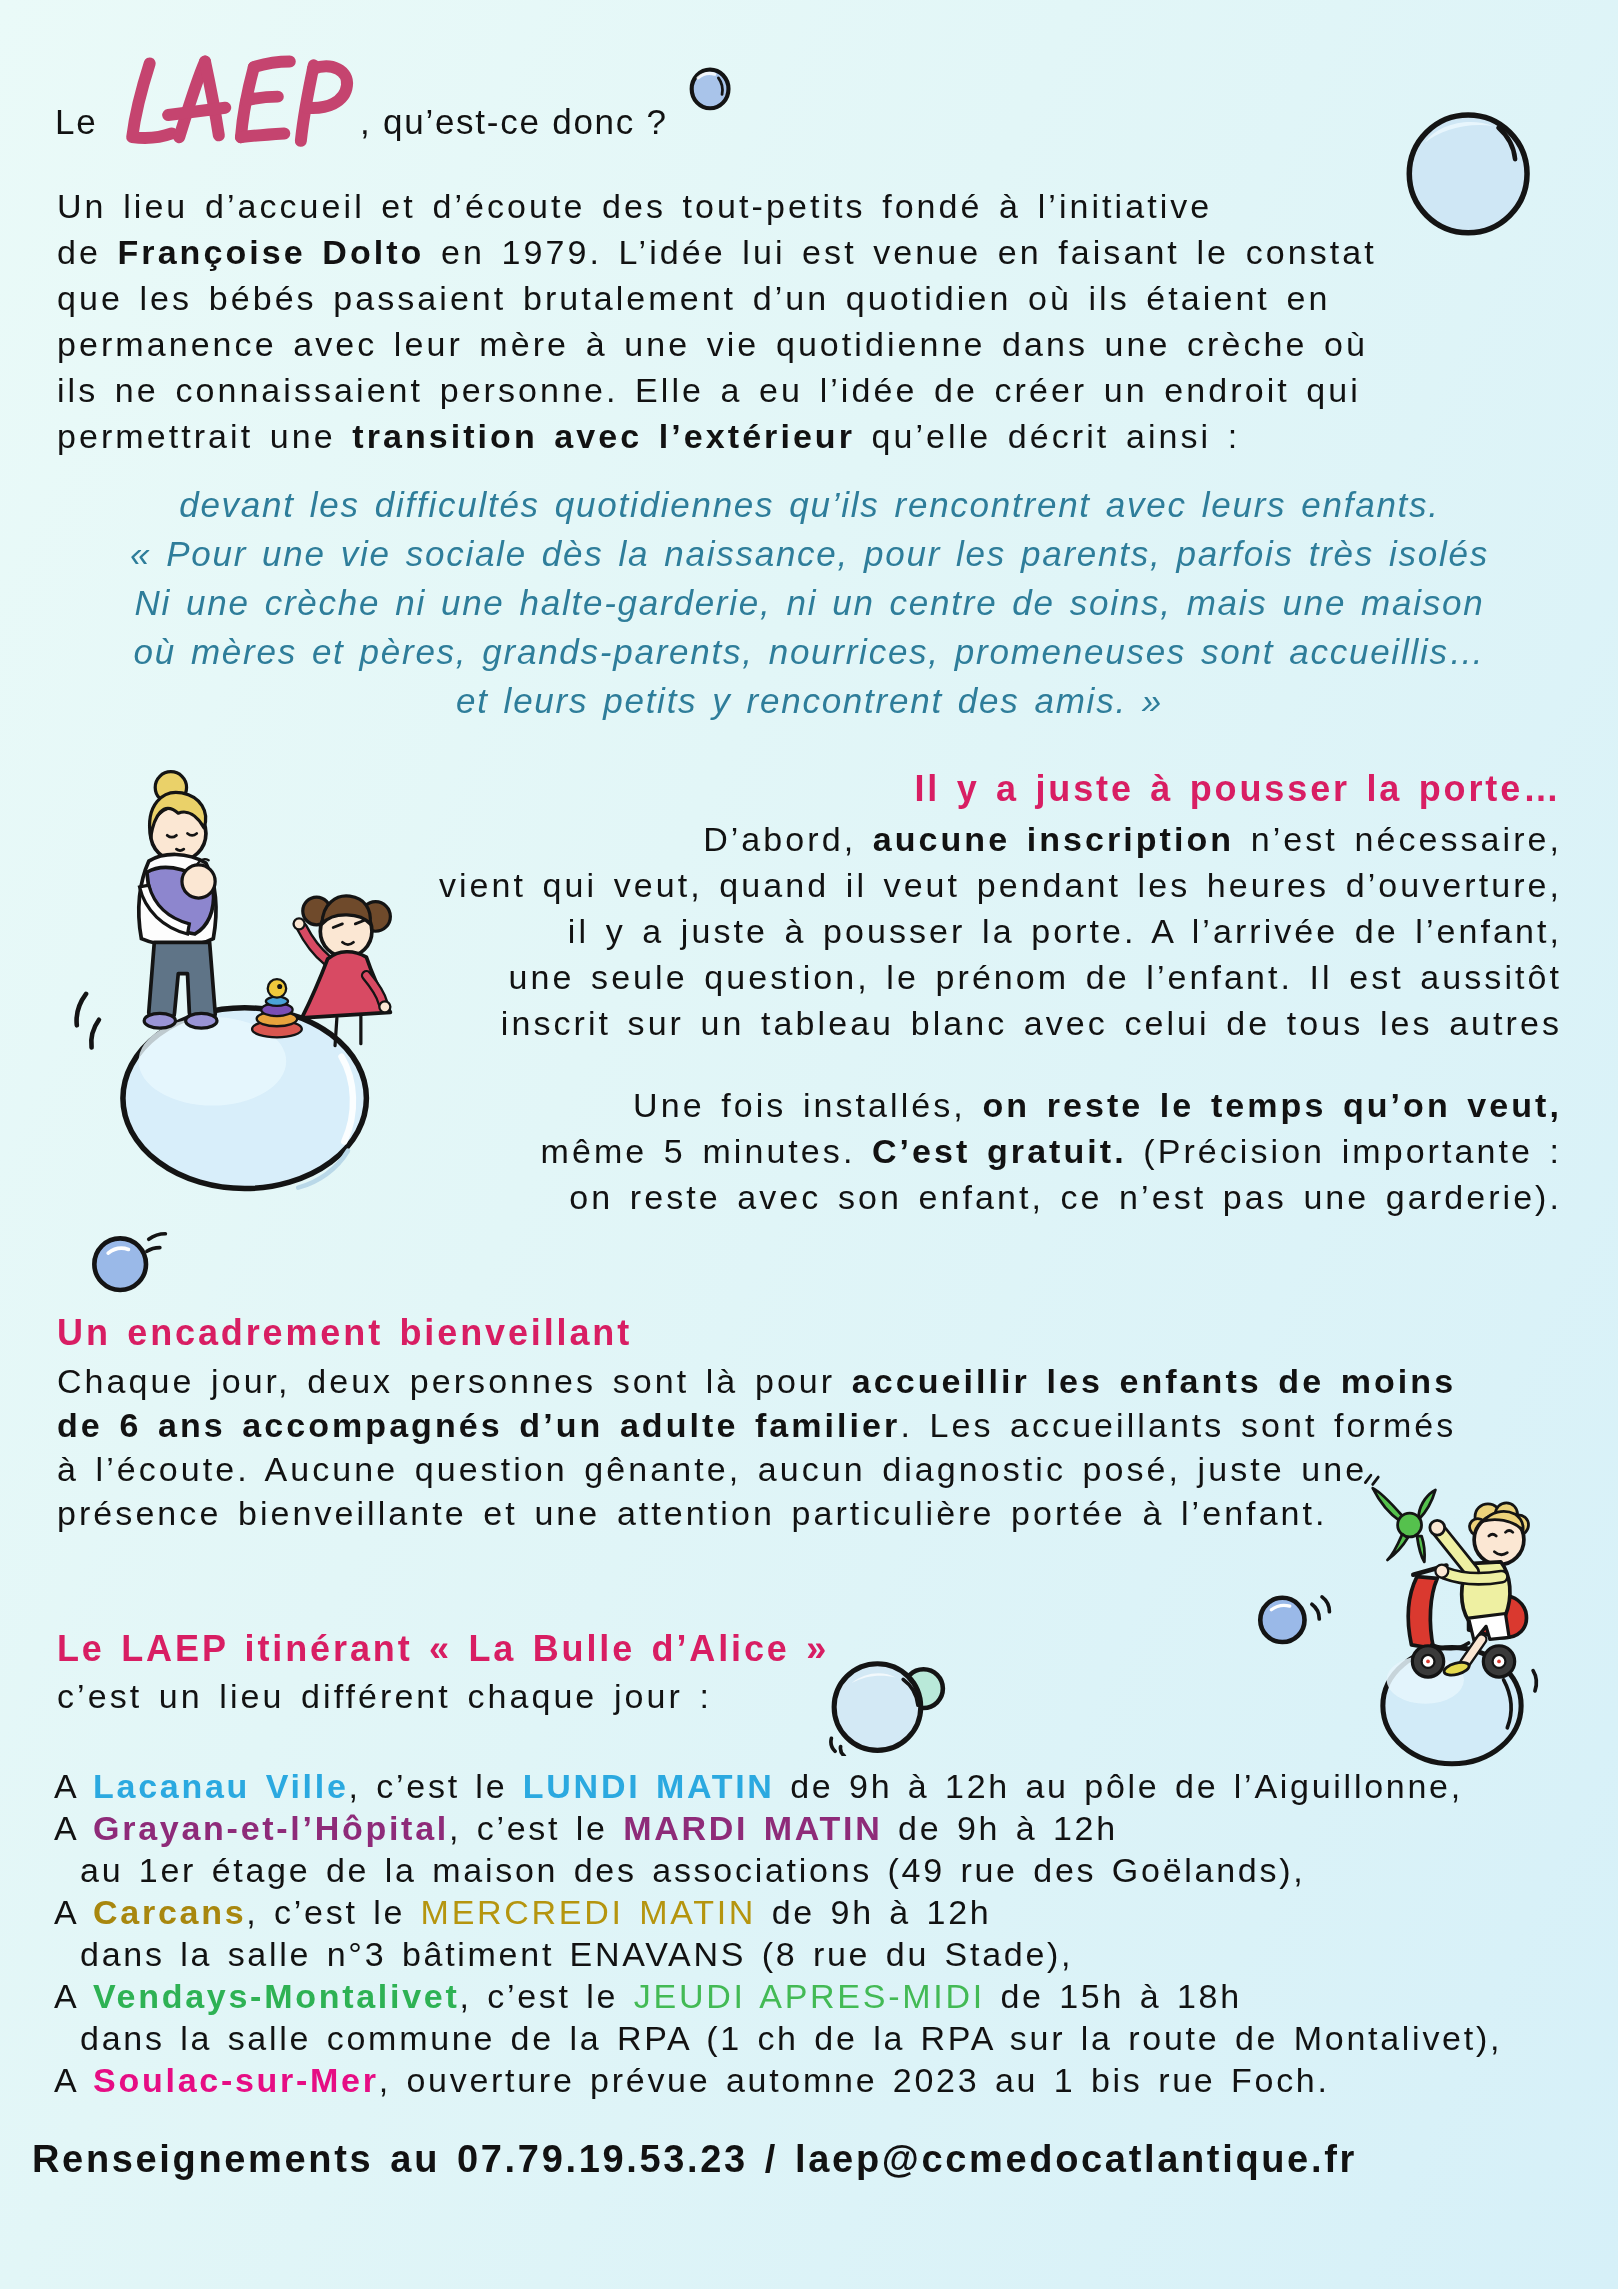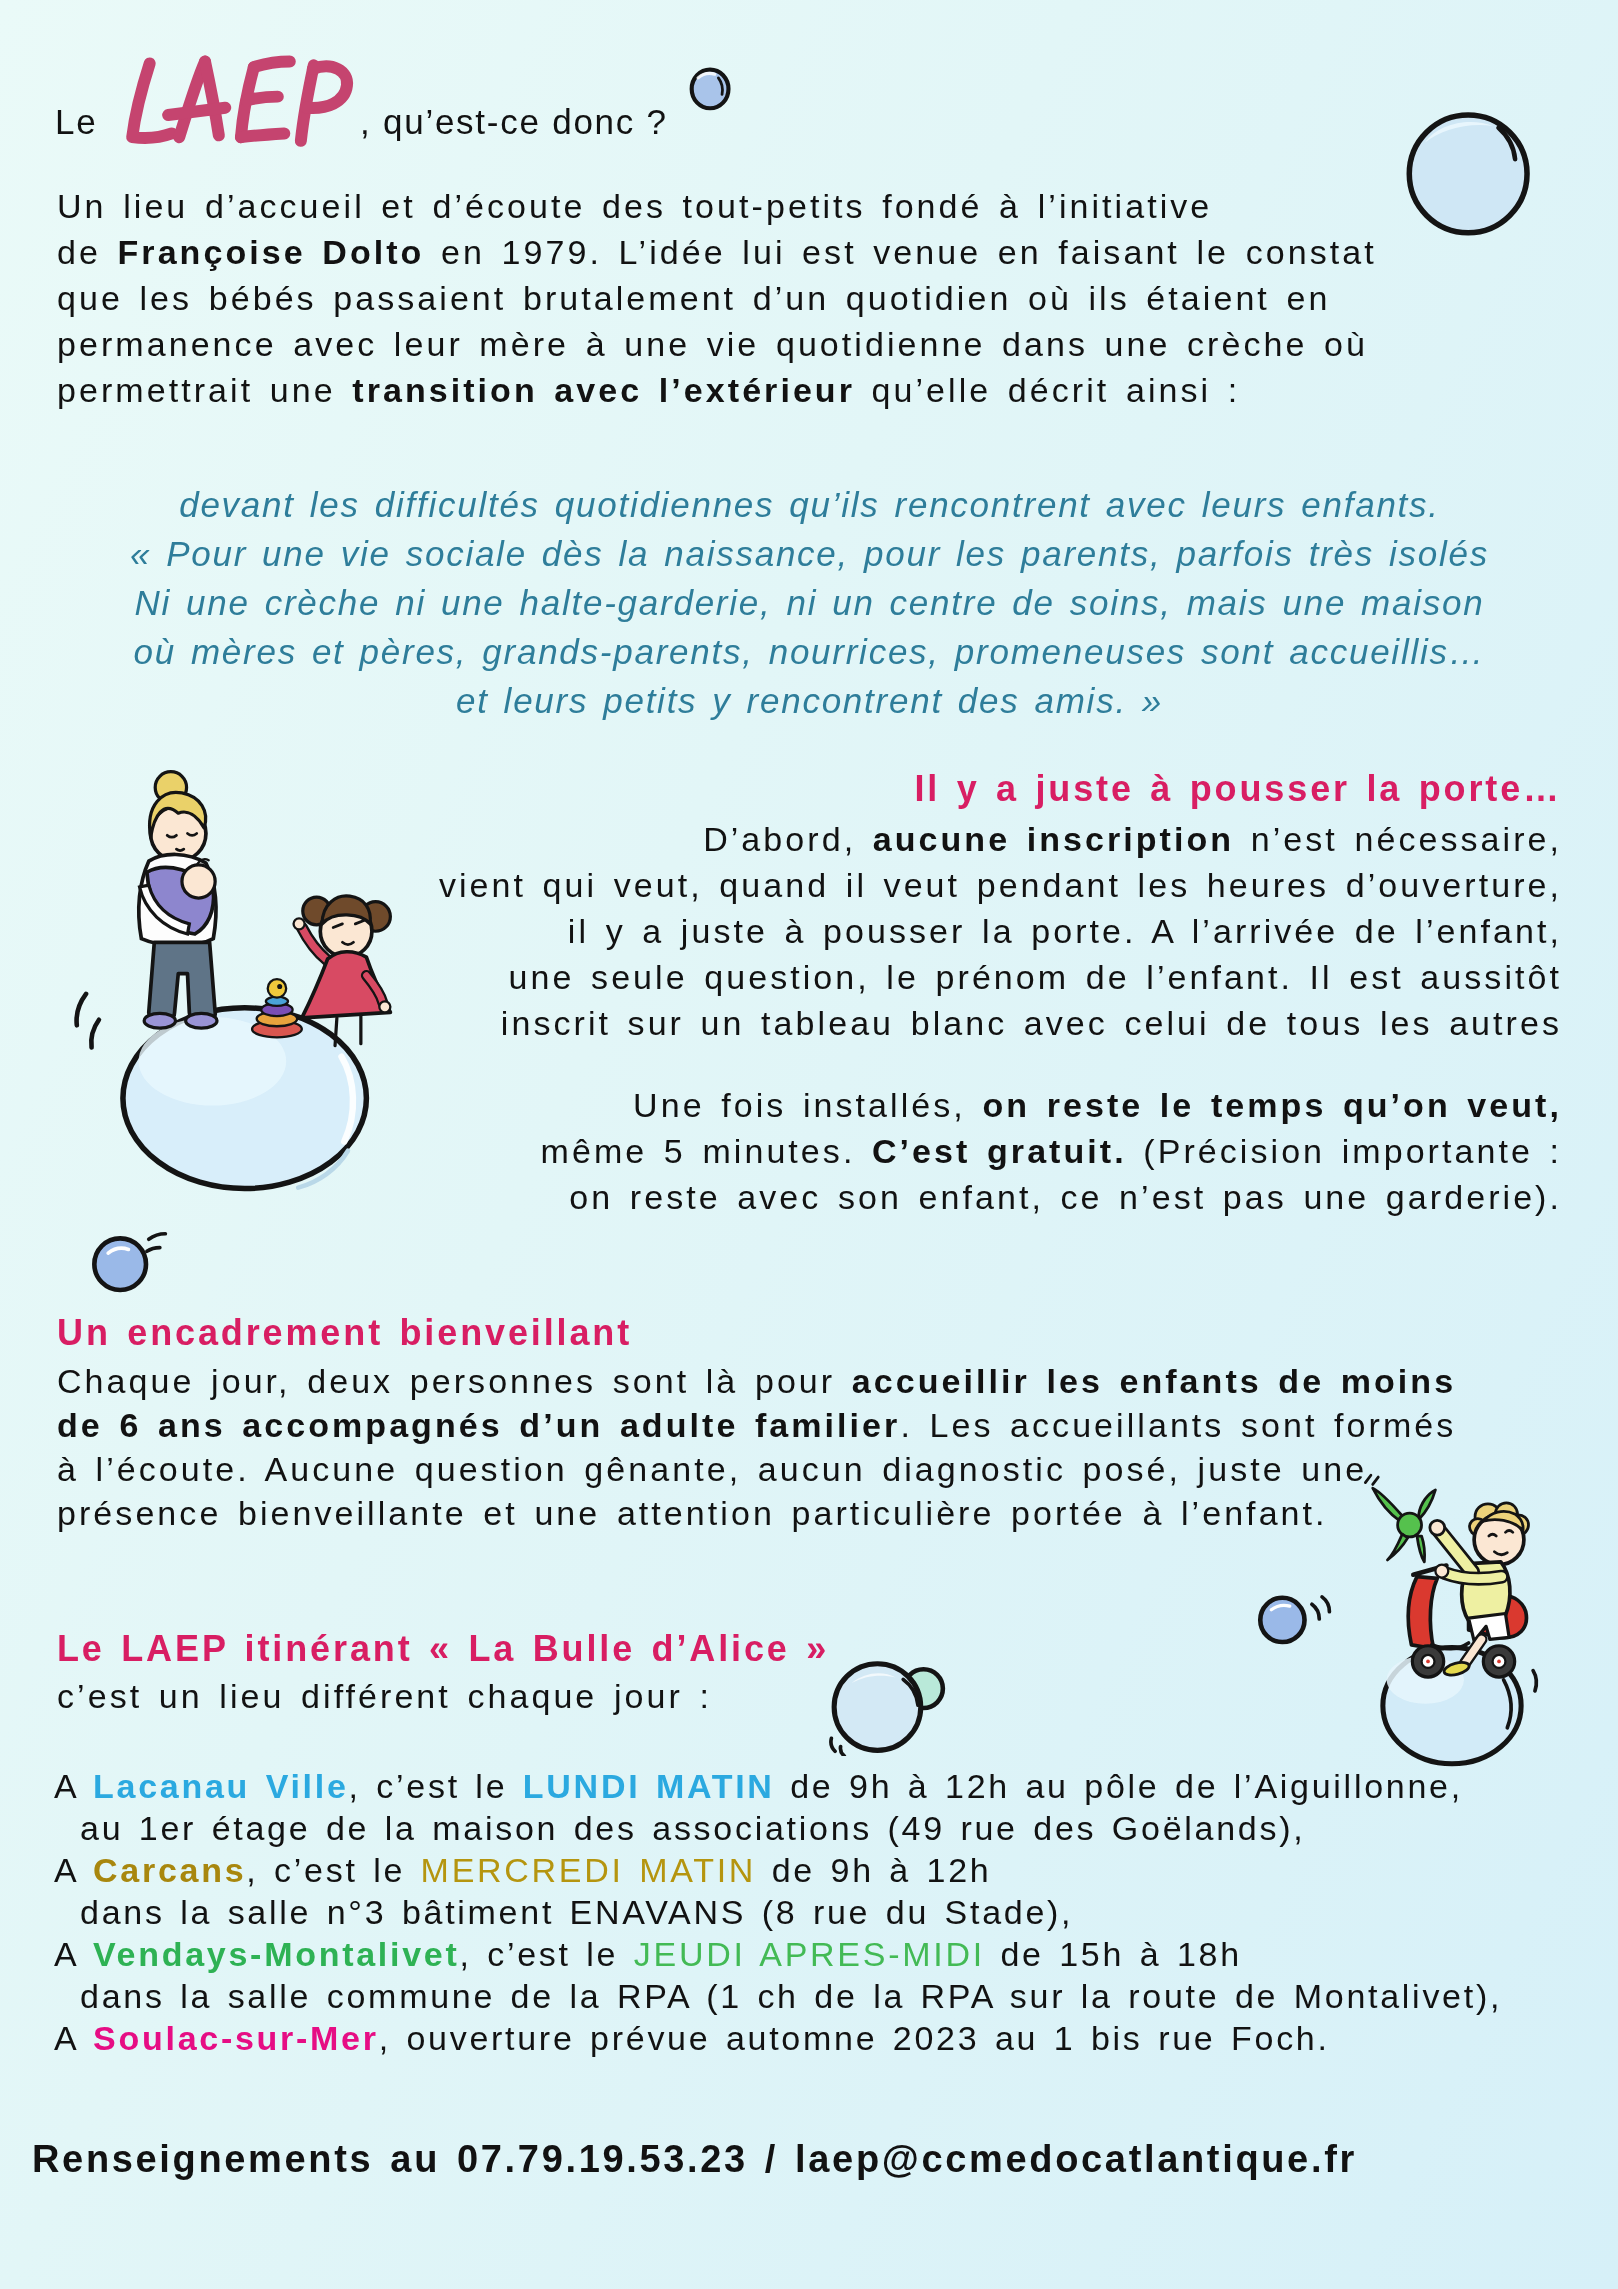--- a/index.html
+++ b/index.html
@@ -71,20 +71,21 @@
     <circle cx="73" cy="78" r="64" fill="#cfe7f5" stroke="#141414" stroke-width="6"></circle>
     <path d="M26,44 C40,24 74,16 100,26 C72,22 44,30 26,44 Z" fill="#e8f6fd"></path>
     <path d="M106,28 q16,14 18,34" fill="none" stroke="#141414" stroke-width="5" stroke-linecap="round"></path>
   </svg>
 
   <div class="abs body-text" style="left:57px; top:183px; width:1532px;">
       <div class="rich-line"><span>Un lieu d’accueil et d’écoute des tout-petits fondé à l’initiative</span></div>
       <div class="rich-line"><span>de </span><span class="s-b">Françoise Dolto</span><span> en 1979. L’idée lui est venue en faisant le constat</span></div>
       <div class="rich-line"><span>que les bébés passaient brutalement d’un quotidien où ils étaient en</span></div>
       <div class="rich-line"><span>permanence avec leur mère à une vie quotidienne dans une crèche où</span></div>
+      <div class="rich-line"><span>ils ne connaissaient personne. Elle a eu l’idée de créer un endroit qui</span></div>
       <div class="rich-line"><span>permettrait une </span><span class="s-b">transition avec l’extérieur</span><span> qu’elle décrit ainsi :</span></div>
     </div>
 
   <div class="abs quote-text" style="left:46px; top:480px; width:1527px;">
       <div class="rich-line"><span>devant les difficultés quotidiennes qu’ils rencontrent avec leurs enfants.</span></div>
       <div class="rich-line"><span>« Pour une vie sociale dès la naissance, pour les parents, parfois très isolés</span></div>
       <div class="rich-line"><span>Ni une crèche ni une halte-garderie, ni un centre de soins, mais une maison</span></div>
       <div class="rich-line"><span>où mères et pères, grands-parents, nourrices, promeneuses sont accueillis…</span></div>
       <div class="rich-line"><span>et leurs petits y rencontrent des amis. »</span></div>
     </div>
@@ -244,20 +245,21 @@
   <svg class="abs" style="left:824px; top:1659px;" width="129" height="97" viewBox="0 0 140 105">
     <circle cx="108" cy="32" r="21" fill="#b9e9d9" stroke="#141414" stroke-width="5"></circle>
     <circle cx="58" cy="52" r="47" fill="#d3e9f5" stroke="#141414" stroke-width="5.5"></circle>
     <path d="M30,26 C44,14 64,12 78,20 C62,16 44,18 30,26 Z" fill="#ffffff" opacity="0.7"></path>
     <path d="M86,22 q14,10 16,28" fill="none" stroke="#141414" stroke-width="4" stroke-linecap="round"></path>
     <path d="M8,86 q-2,8 4,14 M18,95 q-1,6 4,10" fill="none" stroke="#141414" stroke-width="4" stroke-linecap="round"></path>
   </svg>
 
   <div class="abs schedule-text" style="left:54px; top:1765px; width:1551px;">
       <div class="rich-line"><span>A </span><span class="s-cyan">Lacanau Ville</span><span>,  c’est le </span><span class="s-cyan">LUNDI MATIN</span><span> de 9h à 12h au pôle de l’Aiguillonne,</span></div>
+      <div class="rich-line"><span>A </span><span class="s-purple">Grayan-et-l’Hôpital</span><span>, c’est le </span><span class="s-purple">MARDI MATIN</span><span> de 9h à 12h</span></div>
       <div class="rich-line indent"><span>au 1er étage de la maison des associations (49 rue des Goëlands),</span></div>
       <div class="rich-line"><span>A </span><span class="s-oliveB">Carcans</span><span>, c’est le </span><span class="s-olive">MERCREDI MATIN</span><span> de 9h à 12h</span></div>
       <div class="rich-line indent"><span>dans la salle n°3 bâtiment ENAVANS (8 rue du Stade),</span></div>
       <div class="rich-line"><span>A </span><span class="s-greenB">Vendays-Montalivet</span><span>, c’est le </span><span class="s-green">JEUDI APRES-MIDI</span><span> de 15h à 18h</span></div>
       <div class="rich-line indent"><span>dans la salle commune de la RPA (1 ch de la RPA sur la route de Montalivet),</span></div>
       <div class="rich-line"><span>A </span><span class="s-magenta">Soulac-sur-Mer</span><span>, ouverture prévue automne 2023 au 1 bis rue Foch.</span></div>
     </div>
 
   <div class="abs footer-text" style="left:0px; top:2138px; width:1619px;">Renseignements au 07.79.19.53.23 / laep@ccmedocatlantique.fr</div>
 

